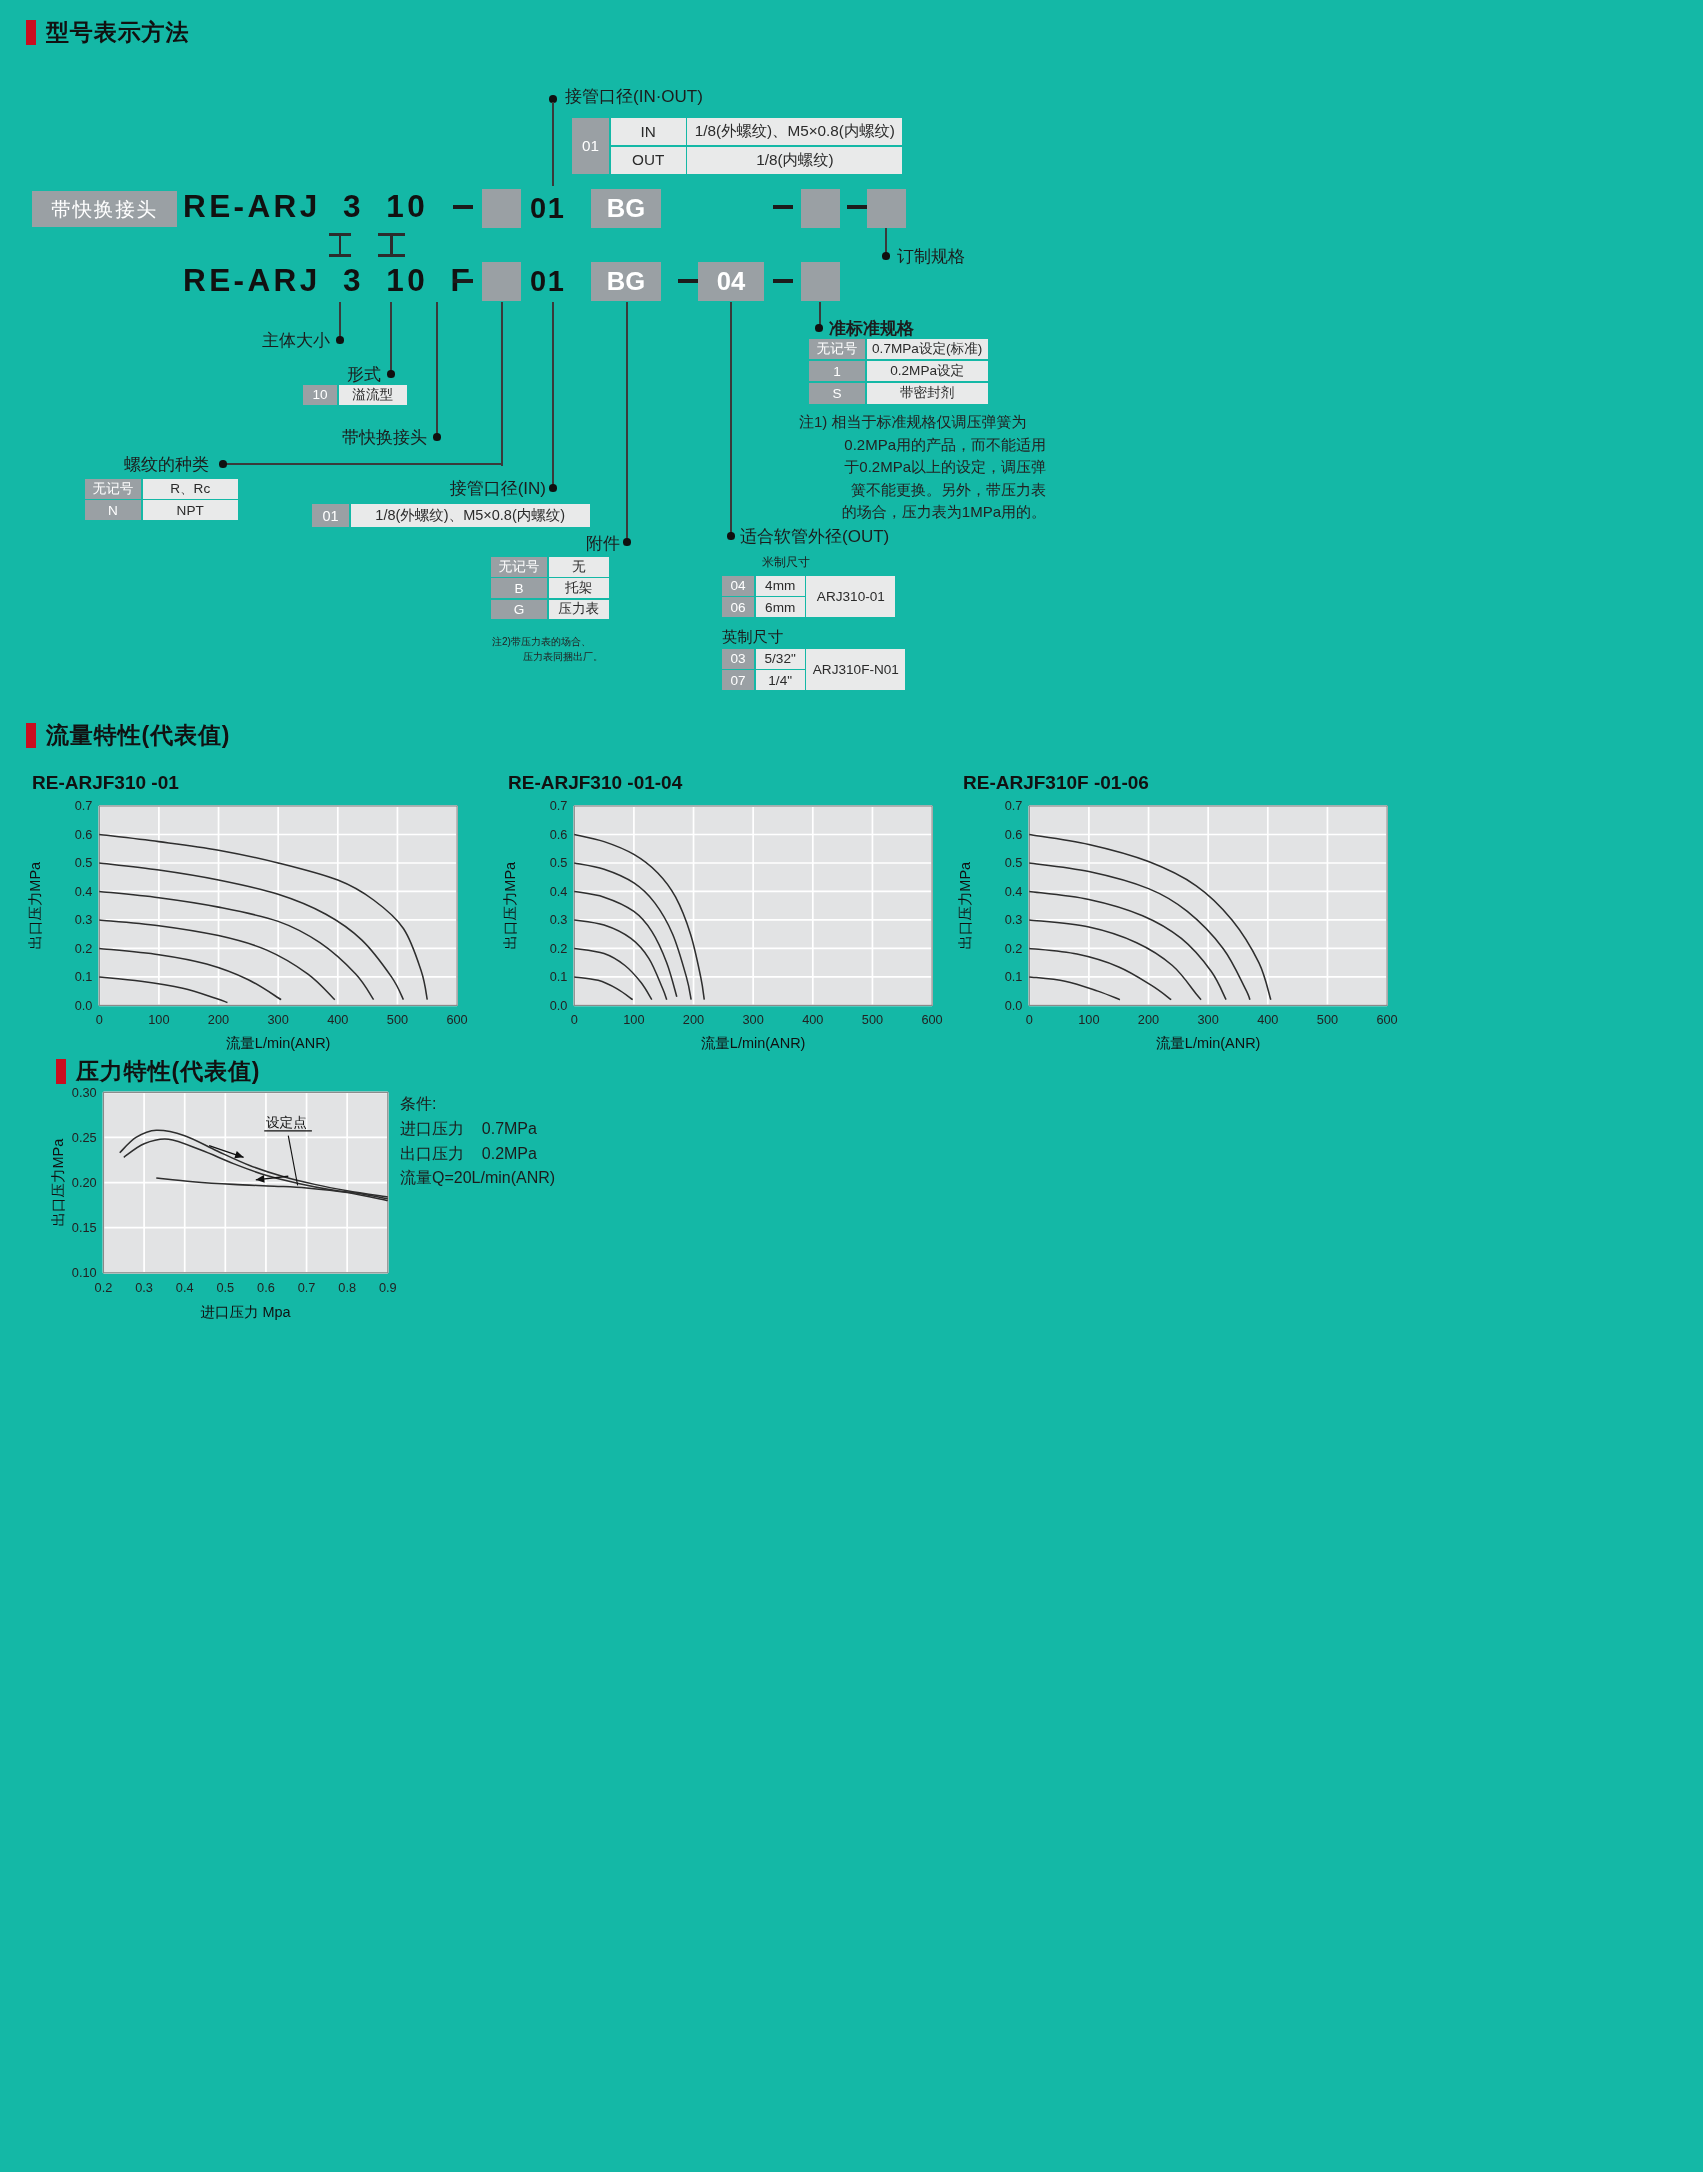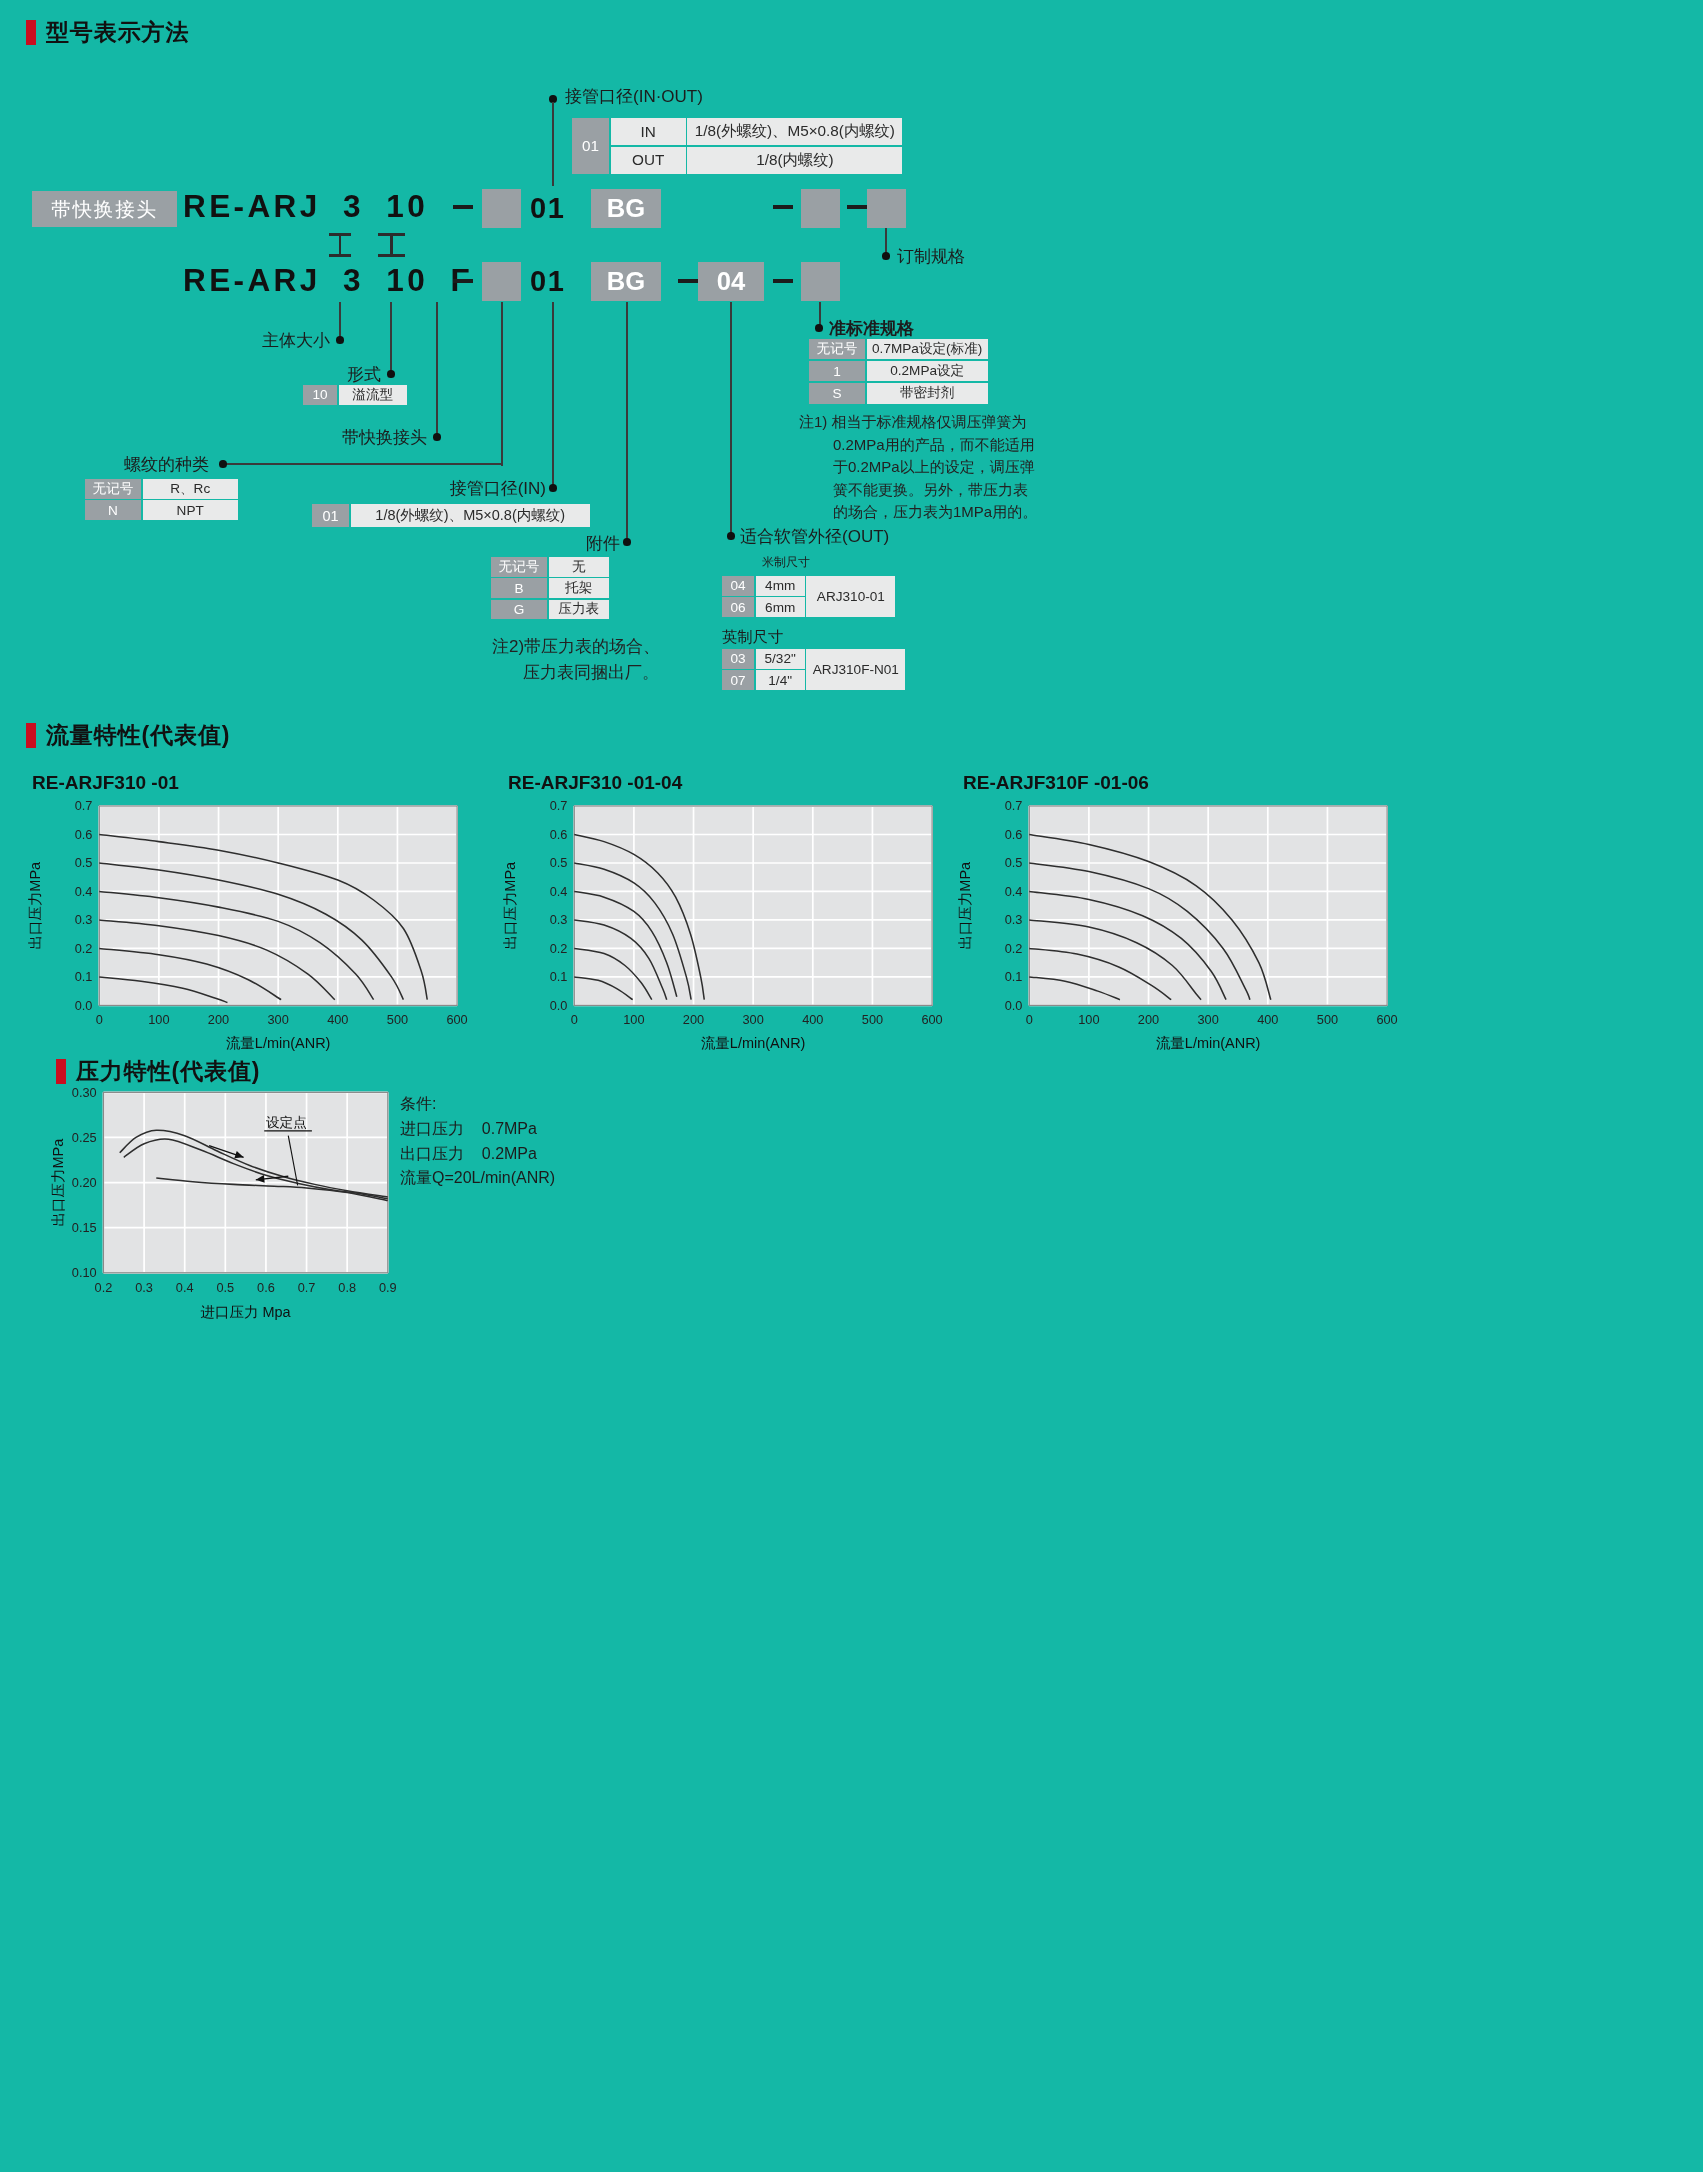--- a/index.html
+++ b/index.html
@@ -22,22 +22,22 @@
   .tagbox { color:#fff; font-weight:normal; font-size:19.6px; display:flex; align-items:center; justify-content:center; letter-spacing:1.7px; }
 
   .model-code { position:absolute; font-size:31.5px; font-weight:bold; letter-spacing:3.4px; word-spacing:10.2px; white-space:nowrap; height:39px; line-height:39px; color:#111; }
   .code-small { position:absolute; font-size:29px; font-weight:bold; height:39px; line-height:39px; letter-spacing:1.7px; color:#111; }
   .dash { position:absolute; width:20.4px; height:4.3px; background:#1c1c1c; }
 
   .tbl { position:absolute; display:grid; gap:1.7px; }
   .cd { background:#9aa0a4; color:#fff; display:flex; align-items:center; justify-content:center; white-space:nowrap; }
   .cl { background:#e9eaea; color:#2b2b2b; display:flex; align-items:center; justify-content:center; white-space:nowrap; }
 
-  .note { position:absolute; font-size:17px; line-height:1.5; color:#222; }
-  .note .ind { margin-left:34px; }
+  .note { position:absolute; font-size:10px; line-height:1.5; color:#222; }
+  .note .ind { margin-left:34px;text-align:right; }
   .note2 .ind { margin-left:31px; }
 
   .ibeam { position:absolute; }
   .ibeam .t,.ibeam .b { position:absolute; left:0; width:100%; height:2.6px; background:#2c2c2c; }
   .ibeam .t { top:0; } .ibeam .b { bottom:0; }
   .ibeam .m { position:absolute; top:0; bottom:0; left:50%; width:2.6px; margin-left:-1.3px; background:#2c2c2c; }
 
   .chart-title { position:absolute; font-size:19px; font-weight:600; color:#111; white-space:nowrap; }
   .chart-svg { position:absolute; }
   .cond { position:absolute; font-size:16px; line-height:1.55; color:#1c1c1c; }

